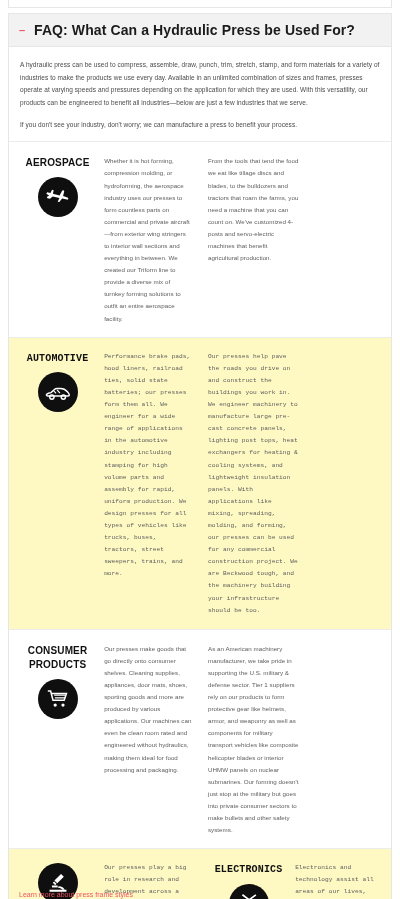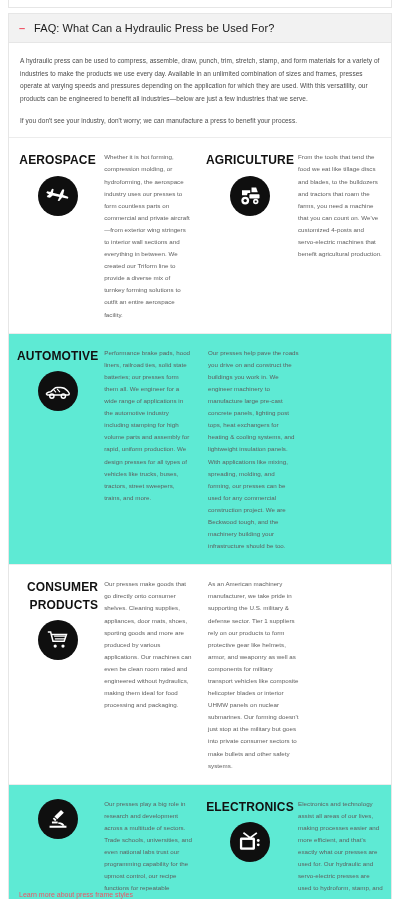--- a/index.html
+++ b/index.html
@@ -36,22 +36,22 @@
   .acc-toggle {
     color: #ef5466;
     font-size: 11px;
     line-height: 1;
     font-weight: 700;
     letter-spacing: 0;
     display: inline-block;
     width: 8px;
   }
   .acc-title {
-    font-size: 11px;
-    font-weight: 400;
+    font-size: 14px;
+    font-weight: 700;
     color: #1b1b1b;
     letter-spacing: 0.1px;
   }
   
   .acc-body {
     margin: 0 8px;
     border: 1px solid #e6e6e6;
     border-top: none;
     background: #fff;
   }
@@ -66,39 +66,39 @@
     letter-spacing: 0.05px;
   }
   .intro p:last-child { margin-bottom: 0; }
 
   
   .grid { border-top: 1px solid #ececec; }
   .grid-row {
     display: flex;
     border-bottom: 1px solid #ececec;
   }
-  .grid-row.shade { background: #5eead4; }
+  .grid-row.shade { background: #fef9c3; font-family: Liberation Mono, monospace; }
   .cell {
     width: 50%;
     display: flex;
     padding: 12px 8px 12px 8px;
     gap: 6px;
   }
   .cell-label {
     width: 48%;
     display: flex;
     flex-direction: column;
     align-items: center;
     padding-top: 2px;
   }
   .ind-name {
-    font-size: 12px;
+    font-size: 10px;
     font-weight: 700;
     color: #111;
-    text-align: right;
+    text-align: center;
     line-height: 1.45;
     letter-spacing: 0.15px;
     margin-bottom: 6px;
     text-transform: uppercase;
   }
   .ind-icon {
     width: 40px; height: 40px;
     border-radius: 50%;
     background: #0f0f0f;
     display: flex;
@@ -151,34 +151,20 @@
               <div class="ind-name">AEROSPACE</div>
               <div class="ind-icon">
                 <svg viewBox="0 0 24 24" width="26" height="26" fill="#fff">
                   <path d="M2.2 13.1l2.4.5 2.5-2.1 6.2 1.5-1.6 3.3 1.5.3 2.6-3.2 4.3 1c.7.2 1.3-.2 1.4-.8.1-.5-.2-1-.8-1.2l-4-1.3 1-4.1c.1-.6-.2-1.1-.8-1.2-.5-.1-.9.1-1.1.5l-2.3 4.3-6.2-1.6.7-3.3-1.5-.4-1.5 3.1-3-.7-.8 1.3 2.6 1.5-2.2 1.5.6 1z"></path>
                 </svg>
               </div>
             </div>
             <div class="cell-desc">Whether it is hot forming, compression molding, or hydroforming, the aerospace industry uses our presses to form countless parts on commercial and private aircraft—from exterior wing stringers to interior wall sections and everything in between. We created our Triform line to provide a diverse mix of turnkey forming solutions to outfit an entire aerospace facility.</div>
           </div>
           <div class="cell">
-            <div class="cell-label">
-              <div class="ind-name">AGRICULTURE</div>
-              <div class="ind-icon">
-                <svg viewBox="0 0 24 24" width="26" height="26" fill="#fff">
-                  <path d="M13.4 4.2h4.3l1.5 4.4H13.4V4.2z"></path>
-                  <path d="M4.6 6.6h7.6v2.6H9.9l-.7 2.1H4.6V6.6z"></path>
-                  <circle cx="7.6" cy="16.2" r="3.6"></circle>
-                  <circle cx="7.6" cy="16.2" r="1.5" fill="#0f0f0f"></circle>
-                  <circle cx="17.3" cy="17.1" r="2.5"></circle>
-                  <circle cx="17.3" cy="17.1" r="1" fill="#0f0f0f"></circle>
-                  <rect x="11.4" y="10.3" width="9.4" height="4" rx="0.7"></rect>
-                </svg>
-              </div>
-            </div>
             <div class="cell-desc">From the tools that tend the food we eat like tillage discs and blades, to the bulldozers and tractors that roam the farms, you need a machine that you can count on. We've customized 4-posts and servo-electric machines that benefit agricultural production.</div>
           </div>
         </div>
         <div class="grid-row shade">
           <div class="cell">
             <div class="cell-label">
               <div class="ind-name">AUTOMOTIVE</div>
               <div class="ind-icon">
                 <svg viewBox="0 0 24 24" width="27" height="27" fill="none">
                   <path d="M2.2 14.6c0-1.1.6-1.7 1.7-2l2.3-.5 2.8-2.6c.8-.7 1.6-1 2.7-1h3.1c2.3 0 4.3 1 6 2.8 1.1 1.2 1.7 2.1 1.7 2.8 0 .6-.4 1-1.1 1H3.3c-.7 0-1.1-.4-1.1-1.5z" stroke="#fff" stroke-width="1.3" fill="none"></path>

